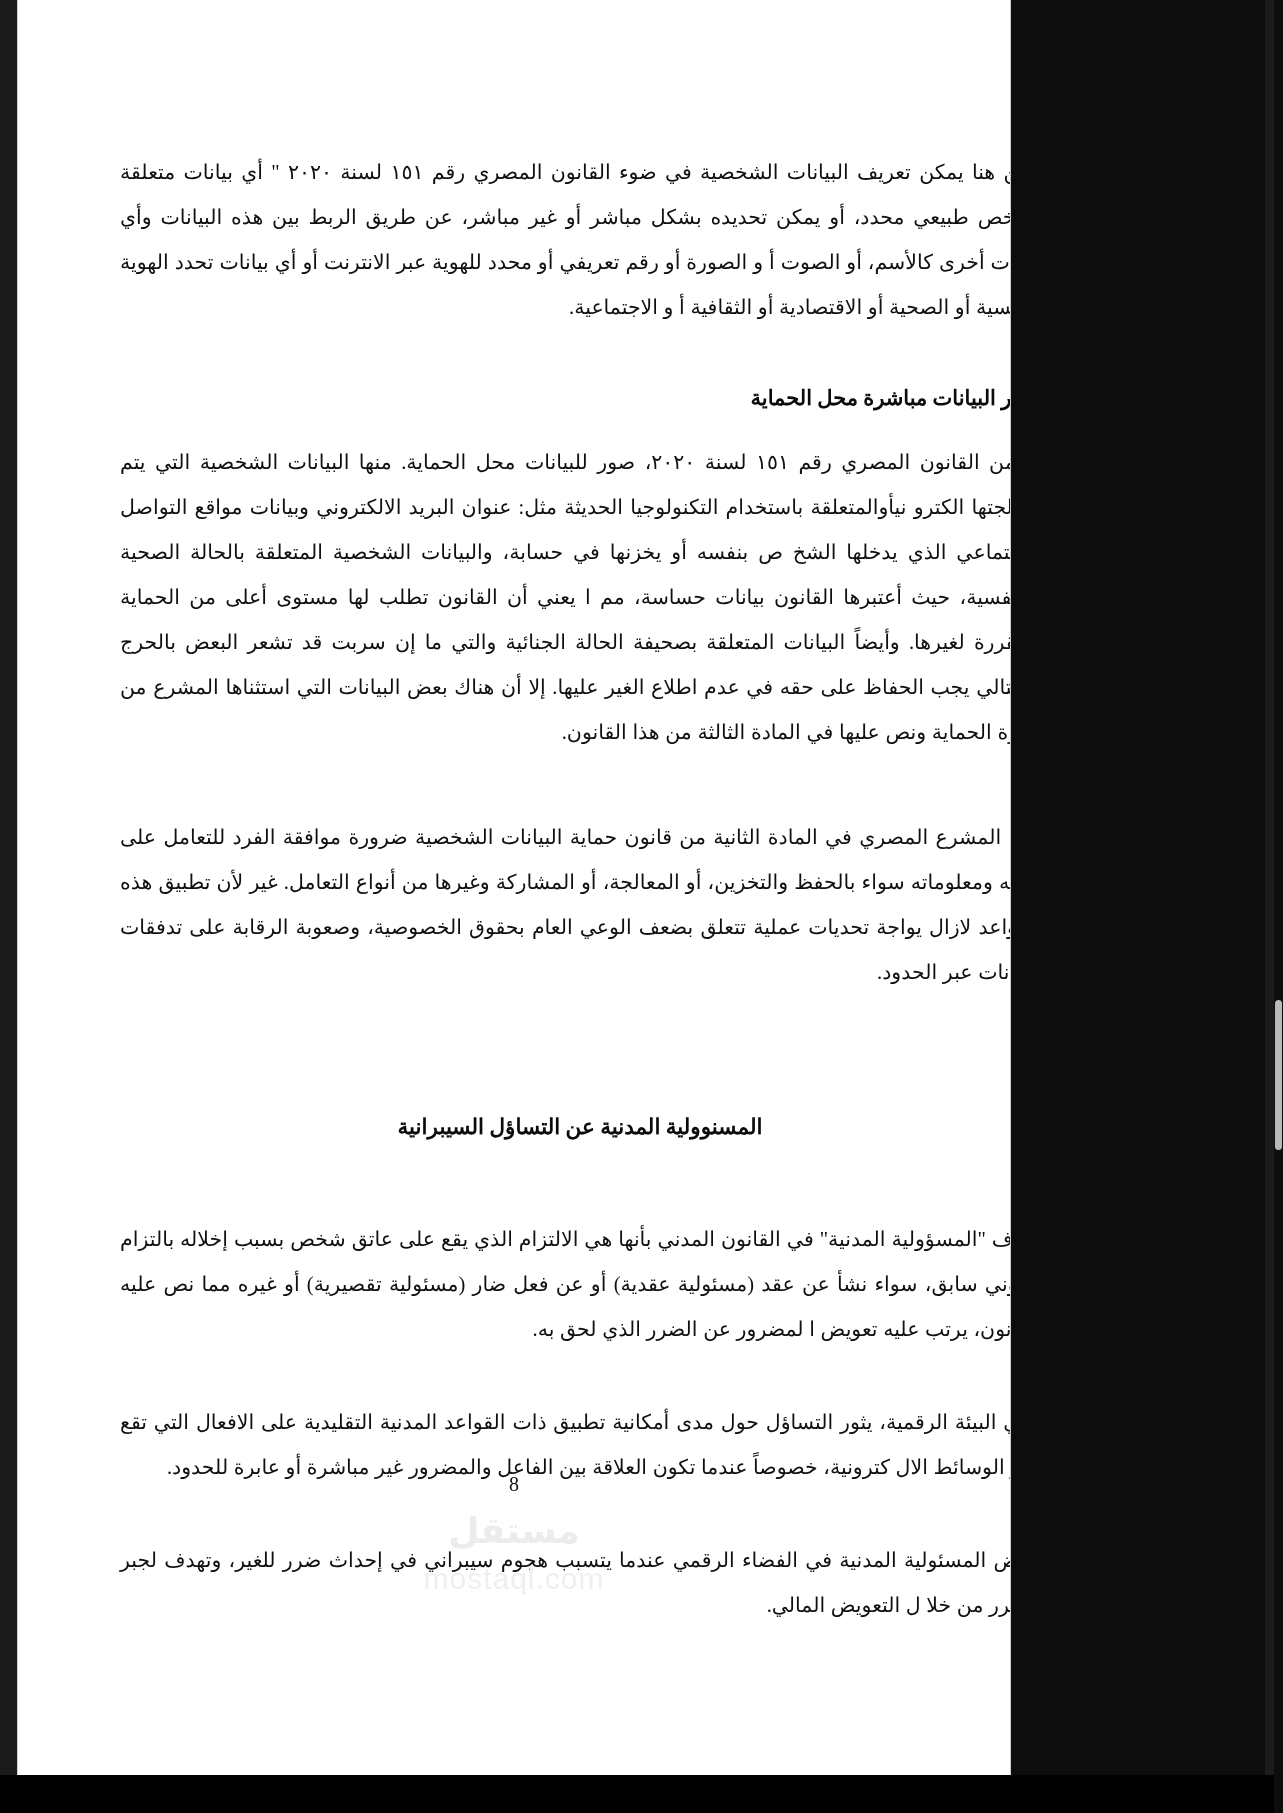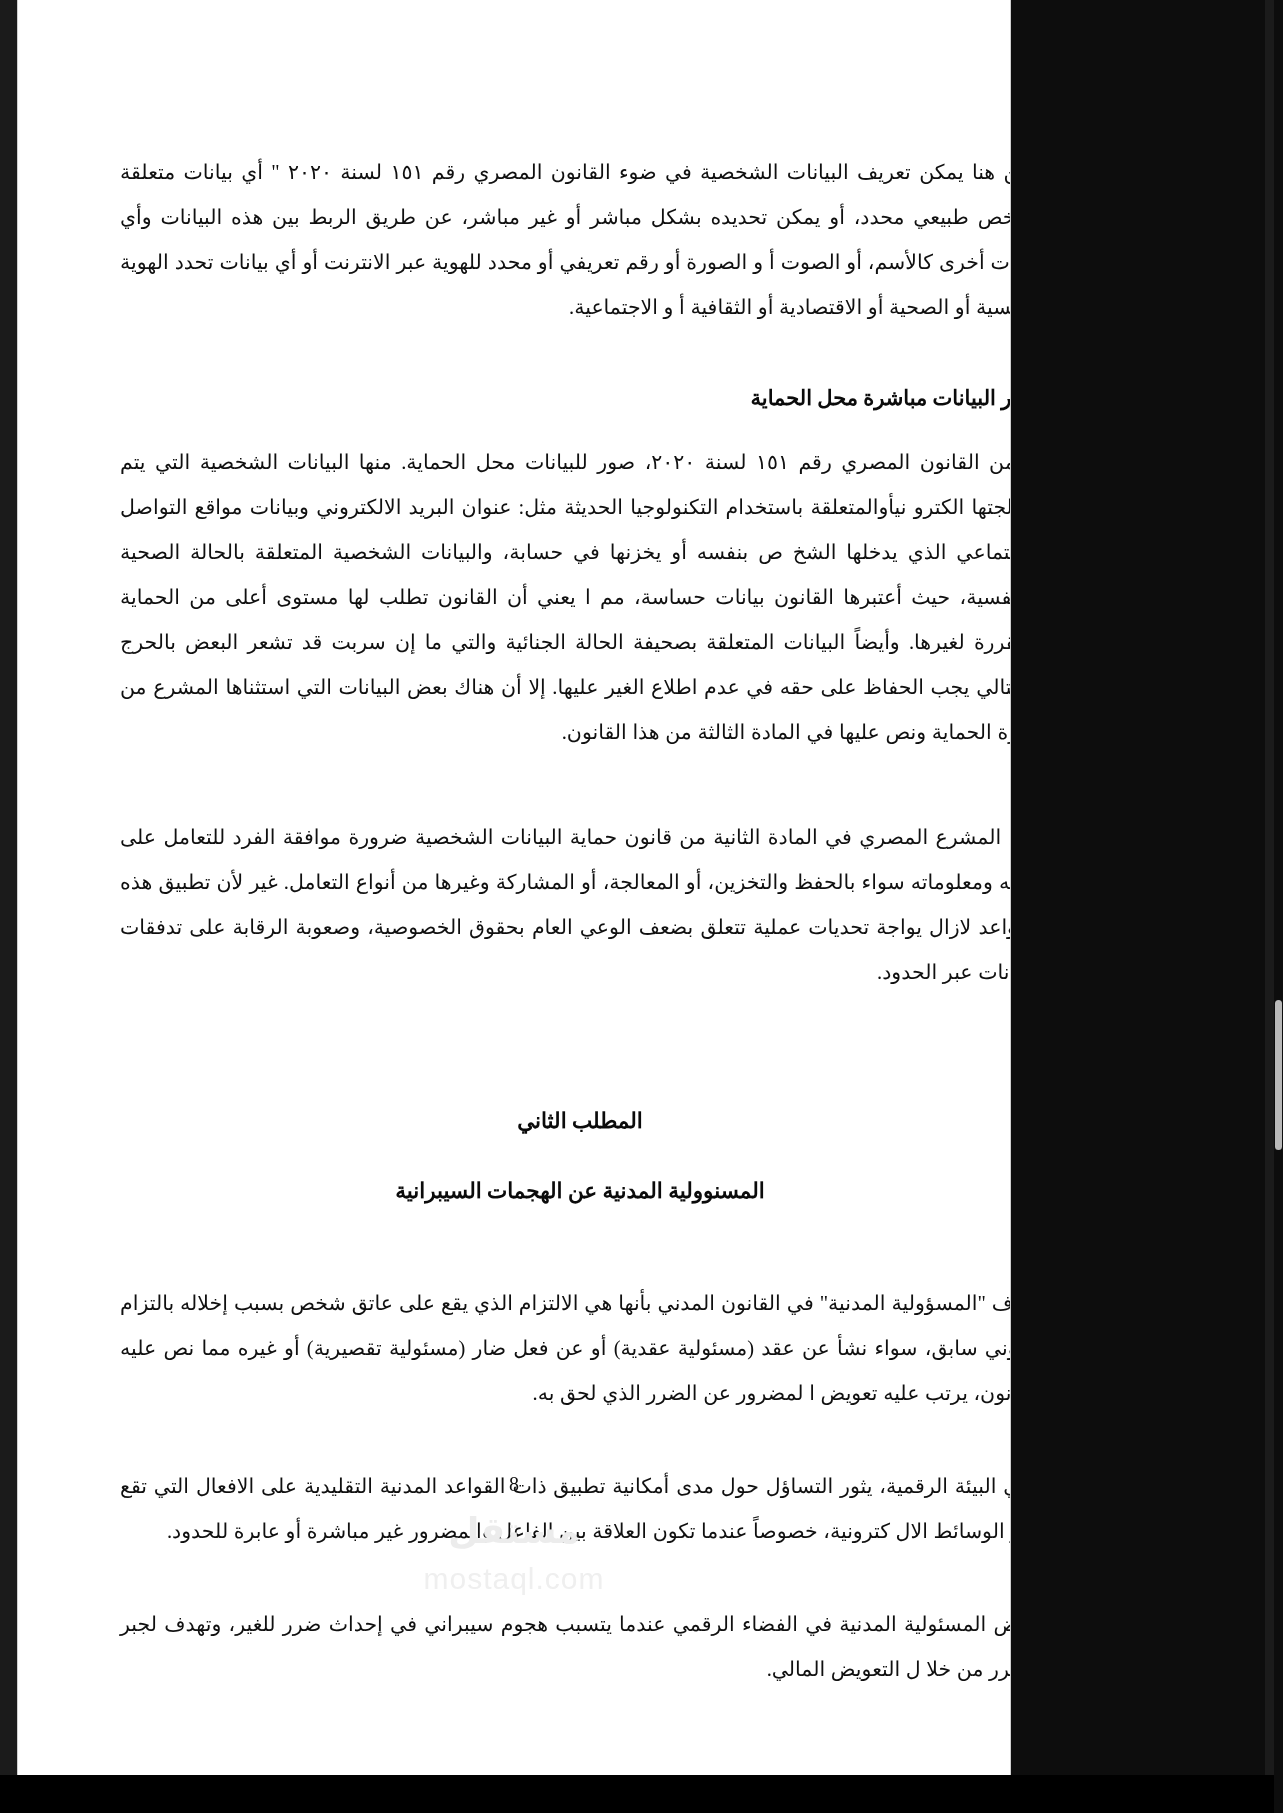--- a/index.html
+++ b/index.html
@@ -181,23 +181,22 @@
       <p class="body-par gap-lg">ومن هنا يمكن تعريف البيانات الشخصية في ضوء القانون المصري رقم ١٥١ لسنة ٢٠٢٠ " أي بيانات متعلقة بشخص طبيعي محدد، أو يمكن تحديده بشكل مباشر أو غير مباشر، عن طريق الربط بين هذه البيانات وأي بيانات أخرى كالأسم، أو الصوت أ و الصورة أو رقم تعريفي أو محدد للهوية عبر الانترنت أو أي بيانات تحدد الهوية النفسية أو الصحية أو الاقتصادية أو الثقافية أ و الاجتماعية.</p>
 
       <h3 class="sub-head">صور البيانات مباشرة محل الحماية</h3>
 
       <p class="body-par gap-xl">تضمن القانون المصري رقم ١٥١ لسنة ٢٠٢٠، صور للبيانات محل الحماية. منها البيانات الشخصية التي يتم معالجتها الكترو نيأوالمتعلقة باستخدام التكنولوجيا الحديثة مثل: عنوان البريد الالكتروني وبيانات مواقع التواصل الاجتماعي الذي يدخلها الشخ ص بنفسه أو يخزنها في حسابة، والبيانات الشخصية المتعلقة بالحالة الصحية والنفسية، حيث أعتبرها القانون بيانات حساسة، مم ا يعني أن القانون تطلب لها مستوى أعلى من الحماية المقررة لغيرها. وأيضاً البيانات المتعلقة بصحيفة الحالة الجنائية والتي ما إن سربت قد تشعر البعض بالحرج وبالتالي يجب الحفاظ على حقه في عدم اطلاع الغير عليها. إلا أن هناك بعض البيانات التي استثناها المشرع من دائرة الحماية ونص عليها في المادة الثالثة من هذا القانون.</p>
 
       <p class="body-par gap-xl">قنن المشرع المصري في المادة الثانية من قانون حماية البيانات الشخصية ضرورة موافقة الفرد للتعامل على بيانته ومعلوماته سواء بالحفظ والتخزين، أو المعالجة، أو المشاركة وغيرها من أنواع التعامل.  غير لأن تطبيق هذه القواعد لازال يواجة تحديات عملية تتعلق بضعف الوعي العام بحقوق الخصوصية، وصعوبة الرقابة على تدفقات البيانات عبر الحدود.</p>
 
       <div class="spacer-md"></div>
 
-      <h2 class="center-head">المطلب الثاني</h2>
-
-      <h2 class="center-head second">المسنوولية المدنية عن الهجمات السيبرانية</h2>
+
+      <h2 class="center-head second">المسنوولية المدنية عن التساؤل السيبرانية</h2>
 
       <p class="body-par gap-lg">تعرف "المسؤولية المدنية" في القانون المدني بأنها هي الالتزام الذي يقع على عاتق شخص بسبب إخلاله بالتزام قانوني سابق، سواء نشأ عن عقد (مسئولية عقدية) أو عن فعل ضار (مسئولية تقصيرية) أو غيره مما نص عليه القانون، يرتب عليه تعويض ا لمضرور عن الضرر الذي لحق به.</p>
 
       <p class="body-par gap-lg">وفي البيئة الرقمية، يثور التساؤل حول مدى أمكانية تطبيق ذات القواعد المدنية التقليدية على الافعال التي تقع عبر الوسائط الال كترونية، خصوصاً عندما تكون العلاقة بين الفاعل والمضرور غير مباشرة أو عابرة للحدود.</p>
 
       <p class="body-par tight">تنهض المسئولية المدنية في الفضاء الرقمي عندما يتسبب هجوم سيبراني في إحداث ضرر للغير، وتهدف لجبر الضرر من خلا ل التعويض المالي.</p>
 
 
     </div>
 

